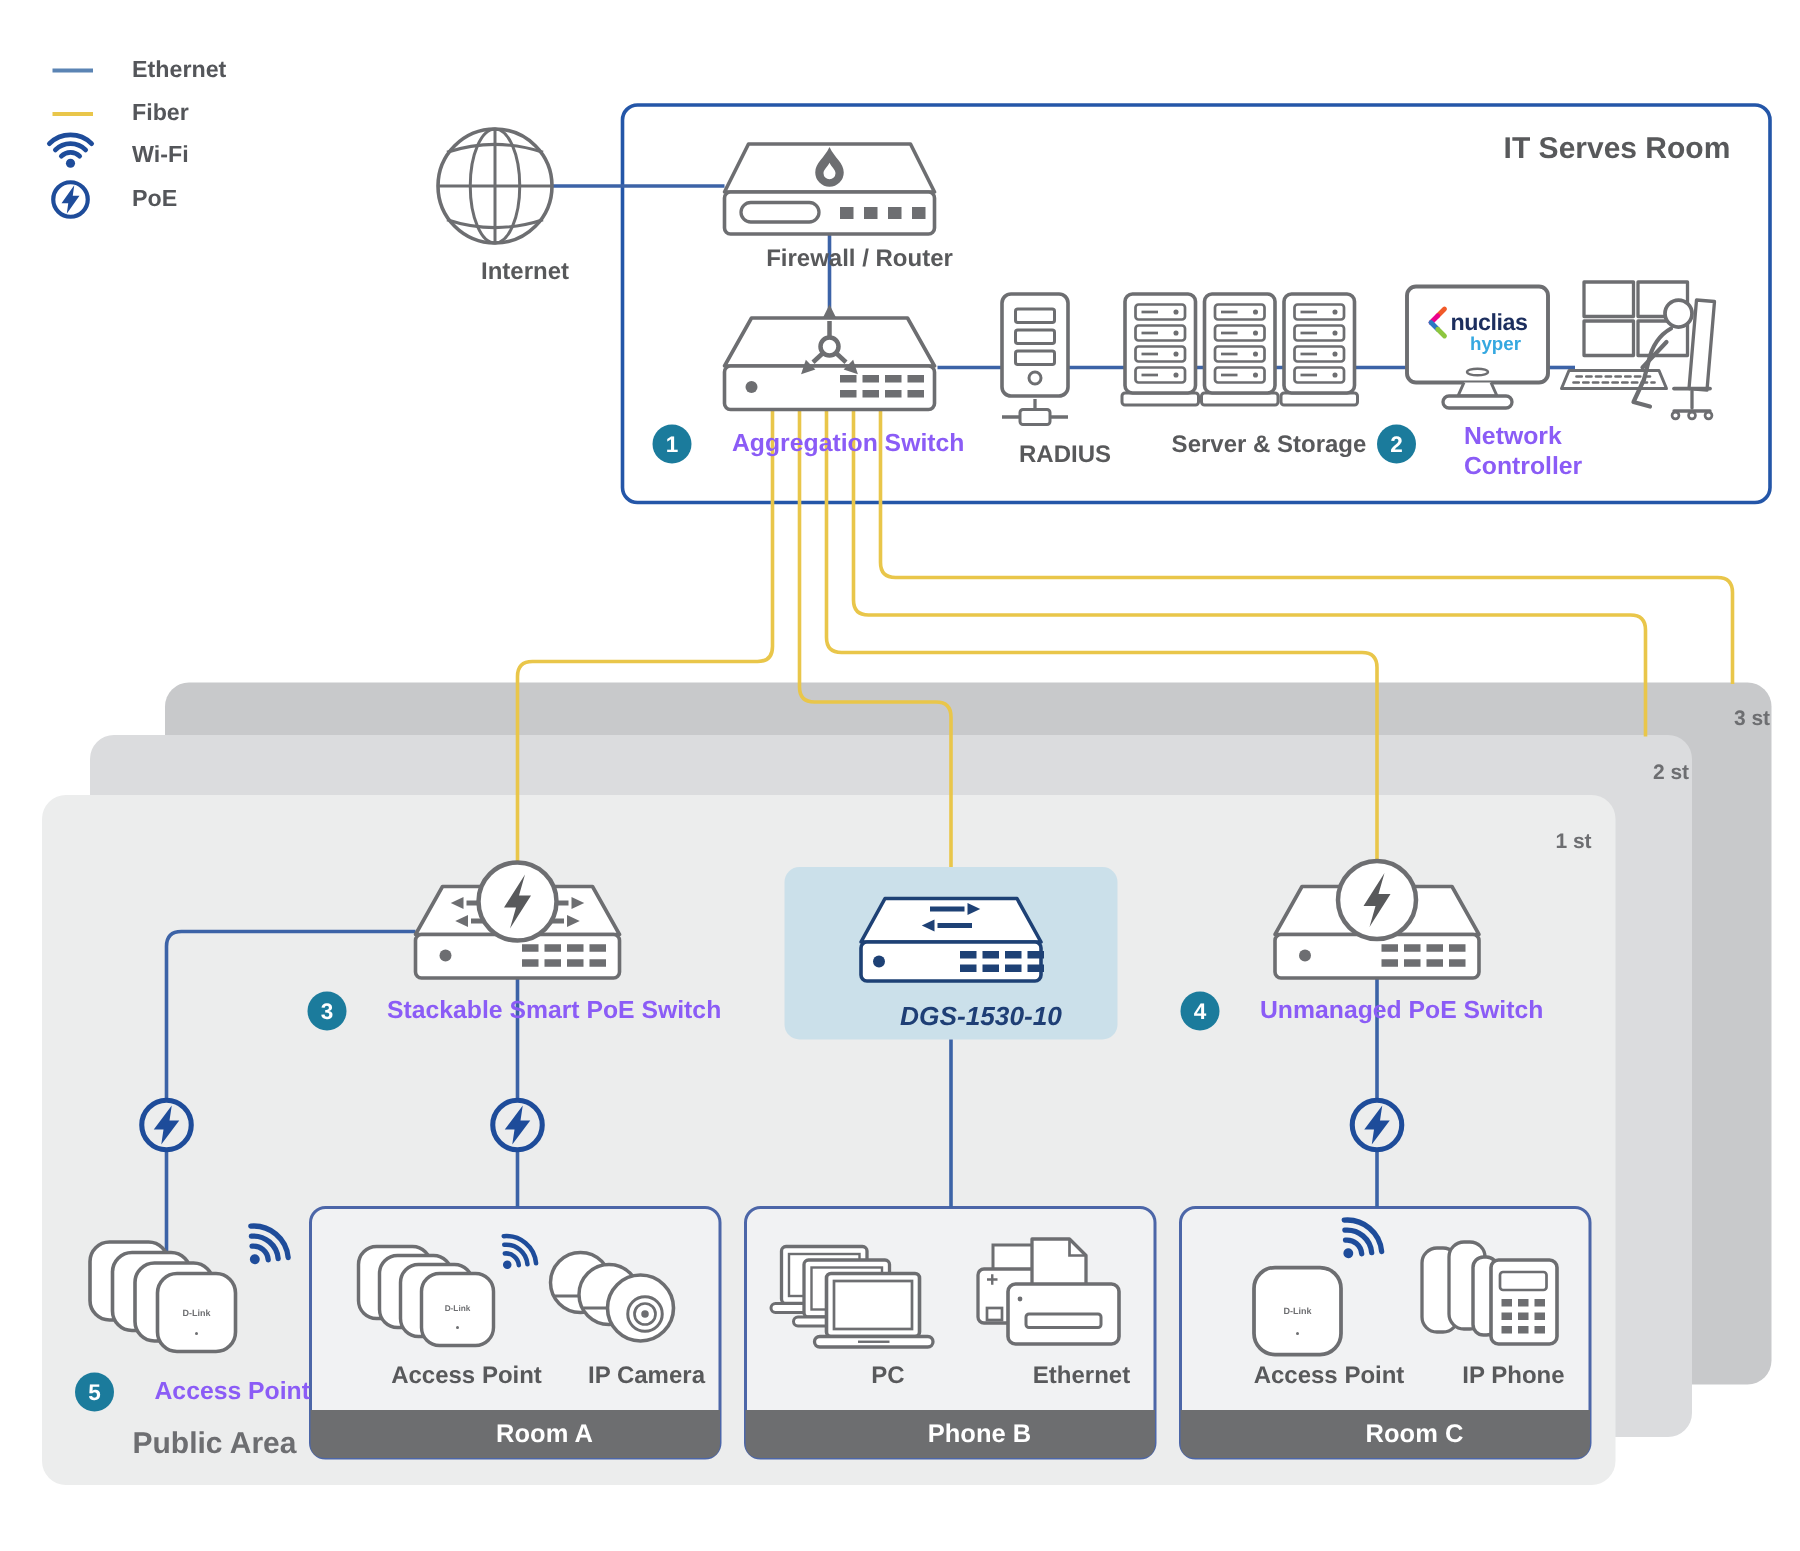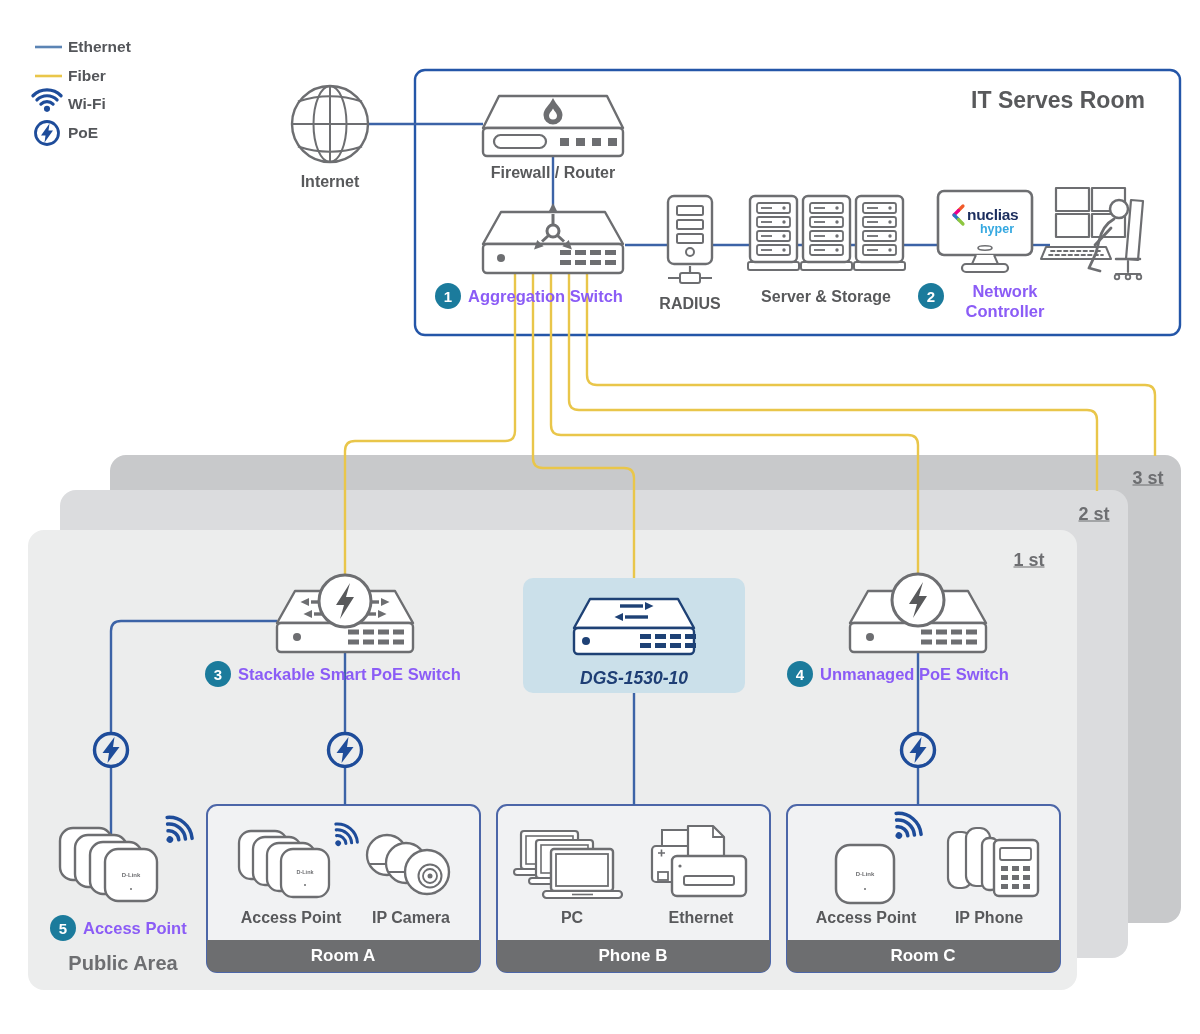--- a/index.html
+++ b/index.html
@@ -1,29 +1,29 @@
 <!DOCTYPE html>
 <html><head>
 <meta charset="utf-8">
 <style>
   html,body{margin:0;padding:0;background:#fff;}
   .stage{position:relative;width:1200px;height:1034px;background:#fff;overflow:hidden;
          font-family:"Liberation Sans",sans-serif;}
   .stage svg{position:absolute;left:0;top:0;}
   .lbl{position:absolute;transform:translate(-50%,-50%);font-weight:700;color:#58595b;
-       font-size:16px;white-space:nowrap;}
+       font-size:16px;white-space:nowrap;margin-left:20px;}
   .lbl-left{transform:translate(0,-50%);}
   .teal{color:#8b5cf6;font-size:16.5px;}
   .navy{color:#1e3e75;font-size:17.5px;font-style:italic;}
-  .floor-lbl{color:#6d6e71;font-size:18px;text-decoration:underline;}
+  .floor-lbl{color:#6d6e71;font-size:14px;}
   .bar-lbl{color:#ffffff;font-size:17px;}
   .area-lbl{color:#6d6e71;font-size:20px;}
-  .title-lbl{font-size:23px;color:#58595b;}
+  .title-lbl{font-size:20px;color:#58595b;}
   .legend-lbl{font-size:15.5px;color:#54565a;}
-  .wrap{white-space:normal;width:98px;line-height:20px;text-align:center;}
+  .wrap{white-space:normal;width:98px;line-height:20px;}
   .badge{position:absolute;width:26px;height:26px;border-radius:50%;background:#1b7b9c;
          color:#fff;font-weight:700;font-size:15px;display:flex;align-items:center;
          justify-content:center;transform:translate(-50%,-50%);}
 </style>
 </head>
 <body>
 
 <div class="stage">
 <svg width="1200" height="1034" viewBox="0 0 1200 1034">
 

